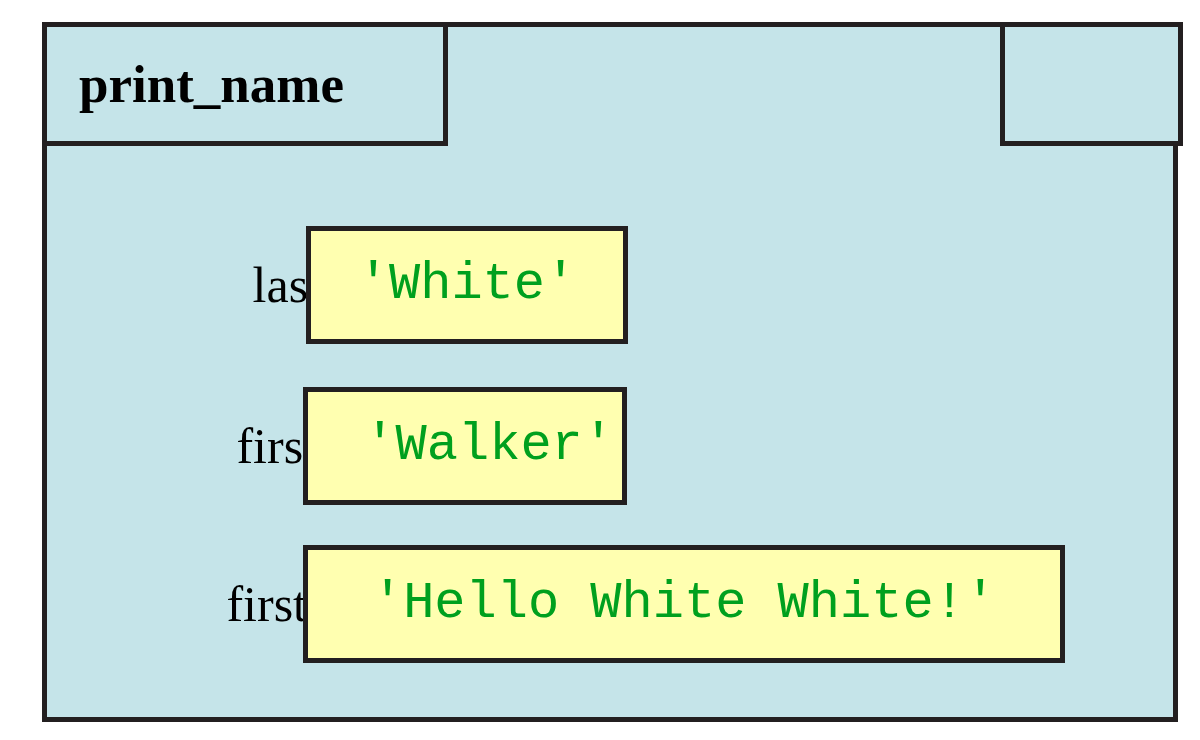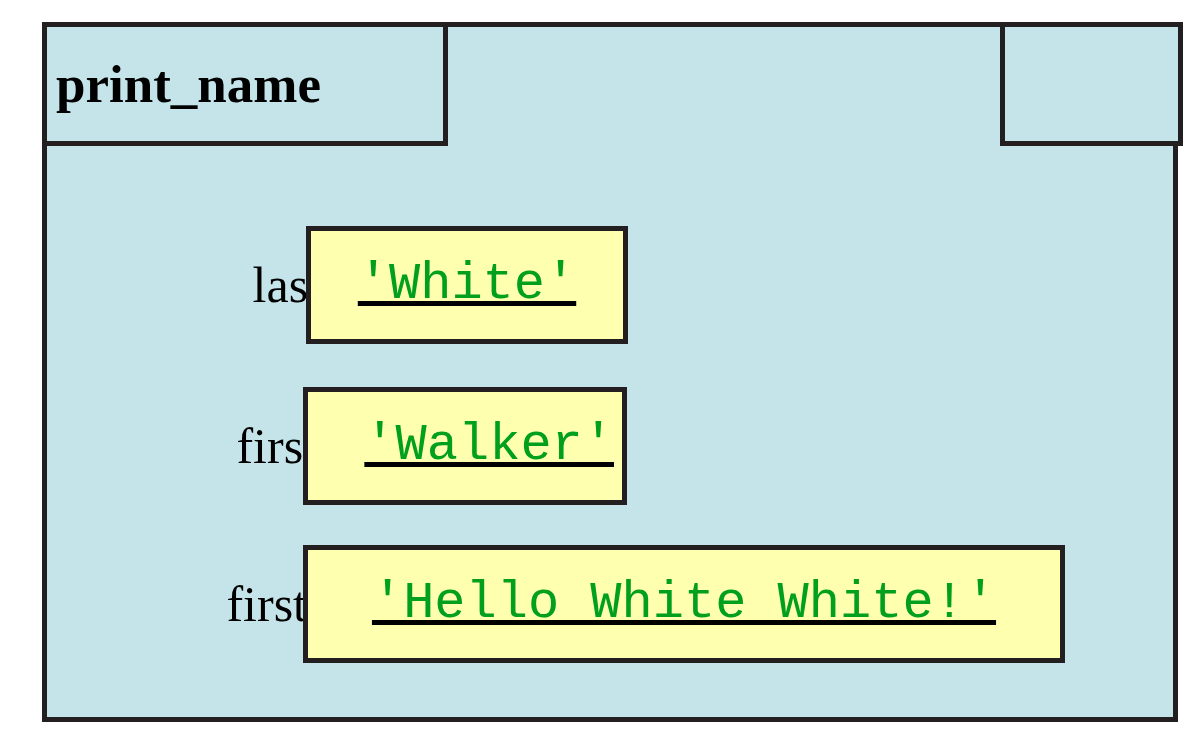--- a/index.html
+++ b/index.html
@@ -40,21 +40,21 @@
     position: absolute;
     left: -5px;
     top: -5px;
     width: 406px;
     height: 124px;
     box-sizing: border-box;
     border: 5px solid #231f20;
     background: #c5e4e9;
     display: flex;
     align-items: center;
-    padding-left: 9px;
+    padding-left: 32px;
     box-sizing: border-box;
   }
 
   #function-name-label {
     font-family: "Liberation Serif", serif;
     font-weight: bold;
     font-size: 53px;
     line-height: 1;
     color: #000000;
     letter-spacing: 0px;
@@ -115,21 +115,20 @@
     position: absolute;
     top: 0;
     height: 118px;
     box-sizing: border-box;
     background: #ffffb0;
     border: 5px solid #231f20;
     display: flex;
     align-items: center;
     justify-content: center;
     padding: 0 8px;
-    text-decoration: underline;
   }
 
   .var-value-text {
     font-family: "Liberation Mono", monospace;
     font-size: 52px;
     line-height: 1;
     color: #00a01e;
     white-space: nowrap;
   }
 

